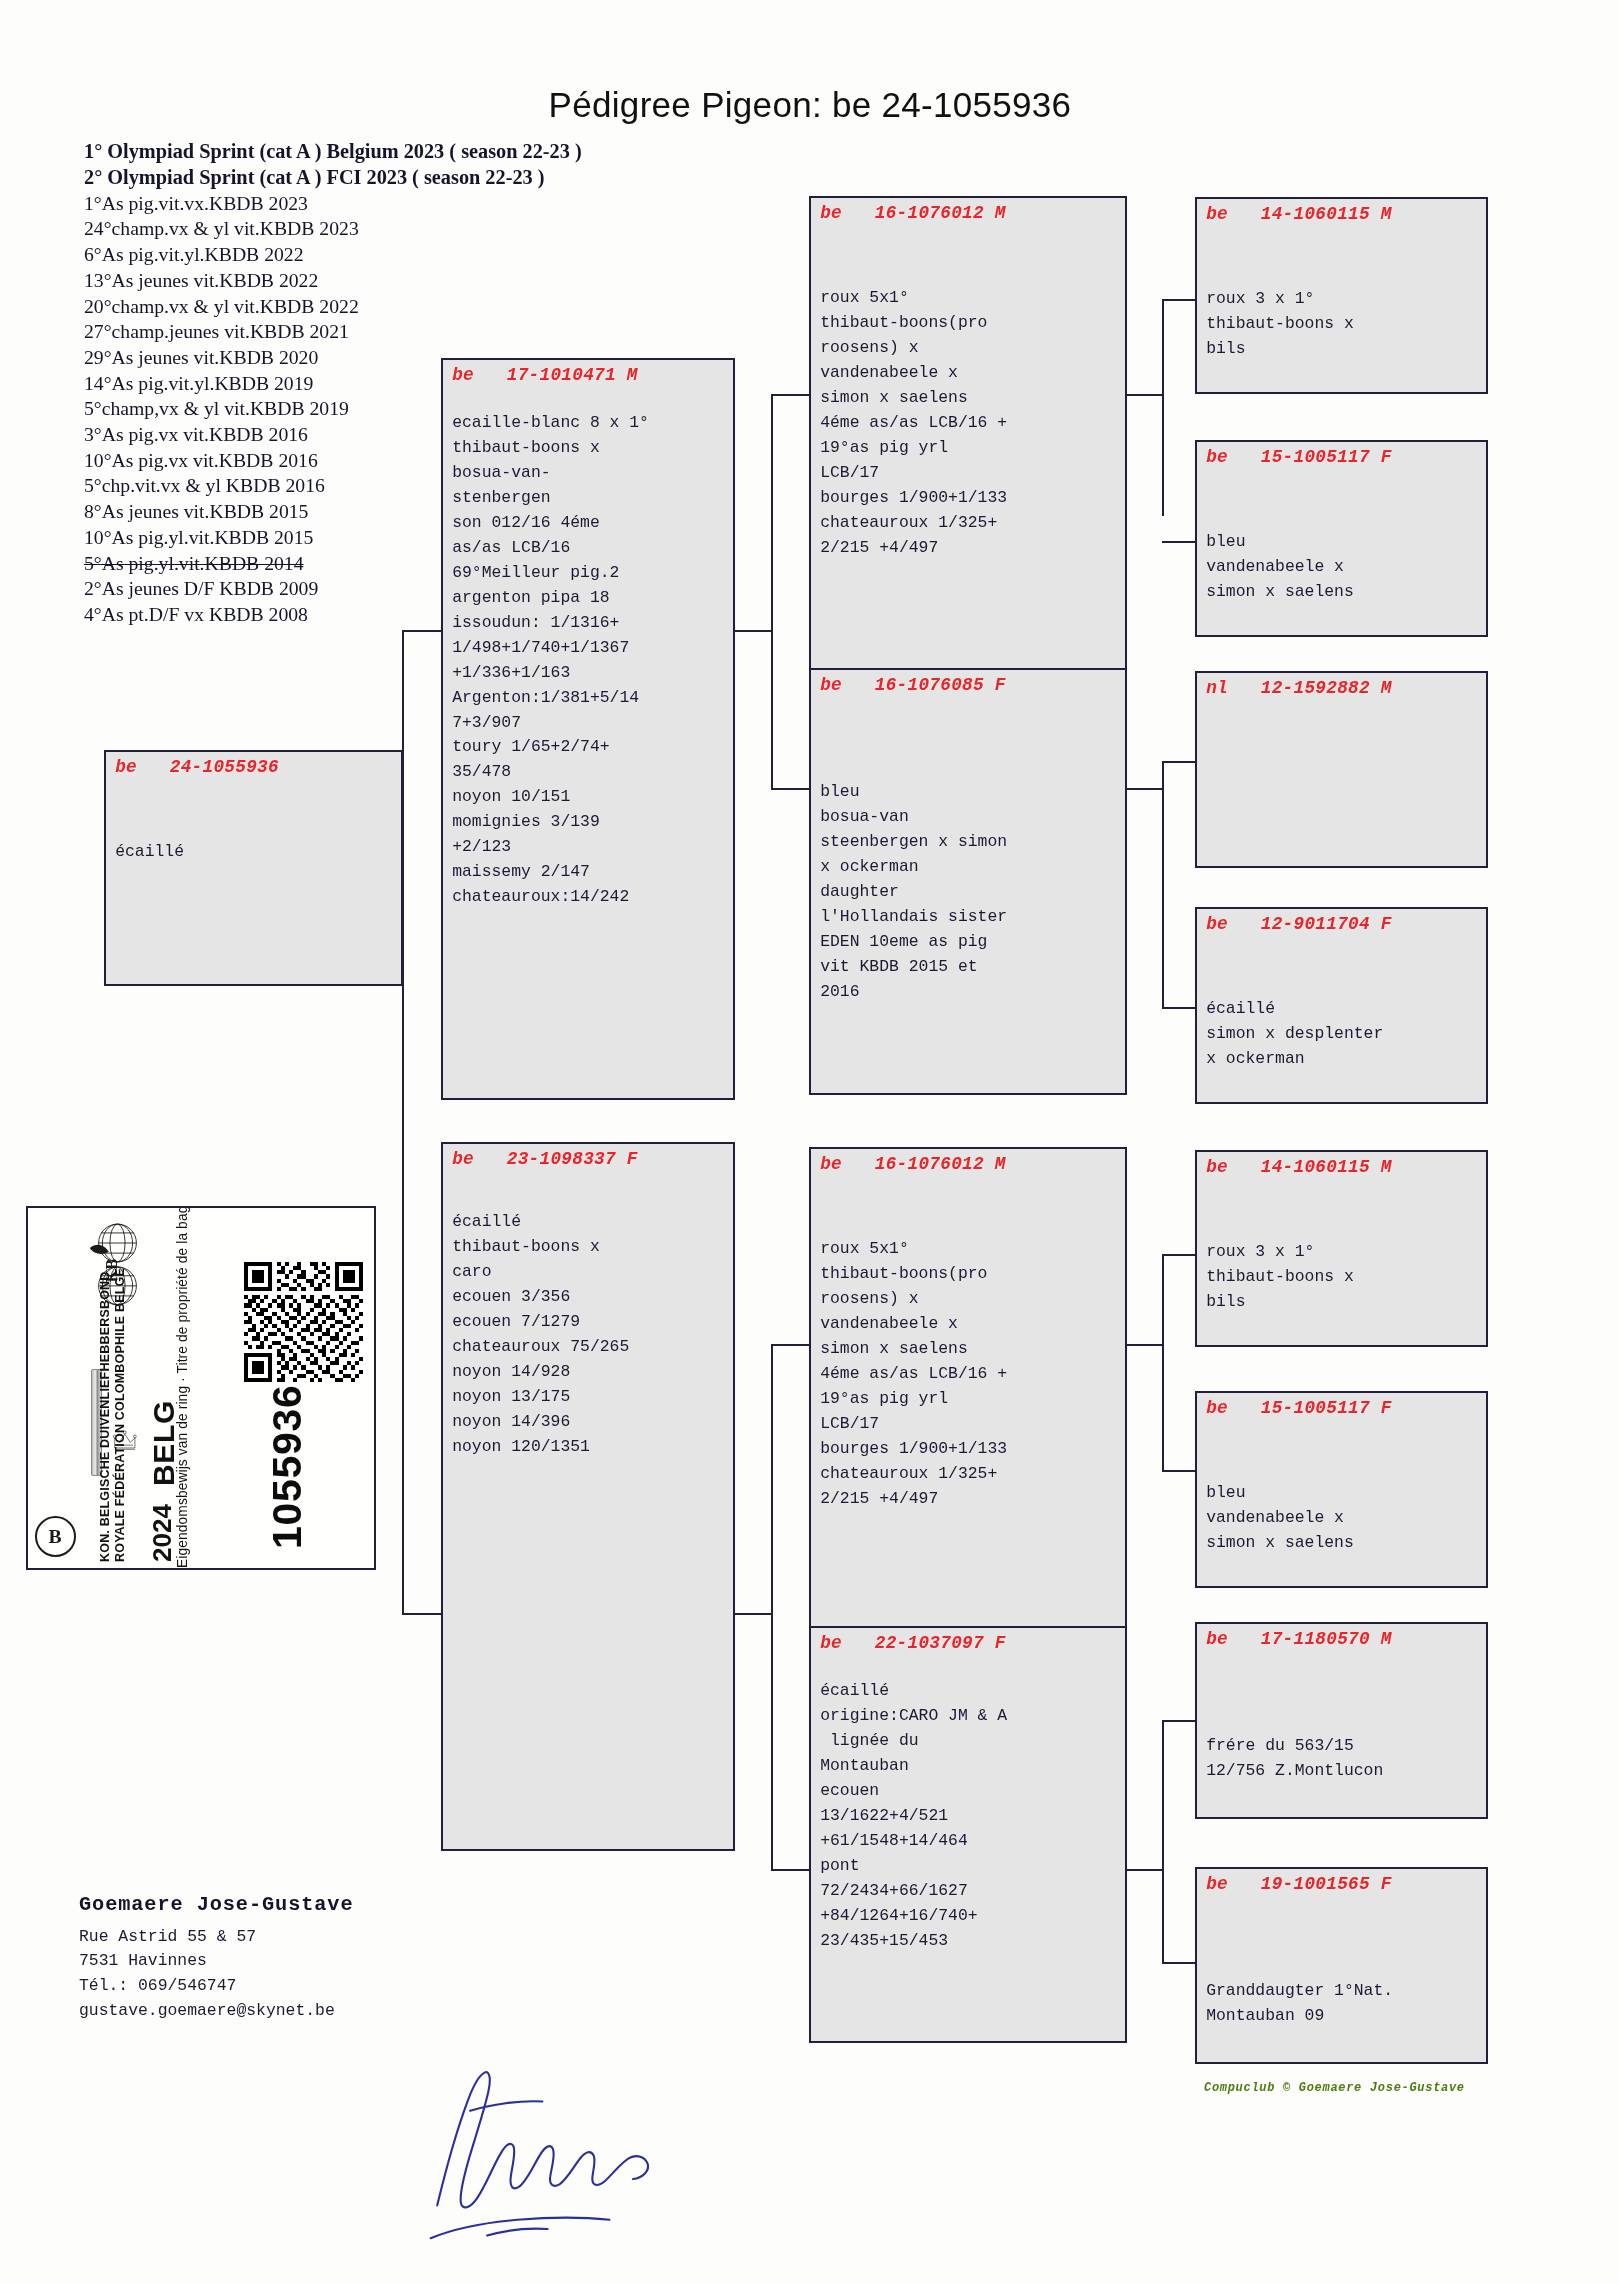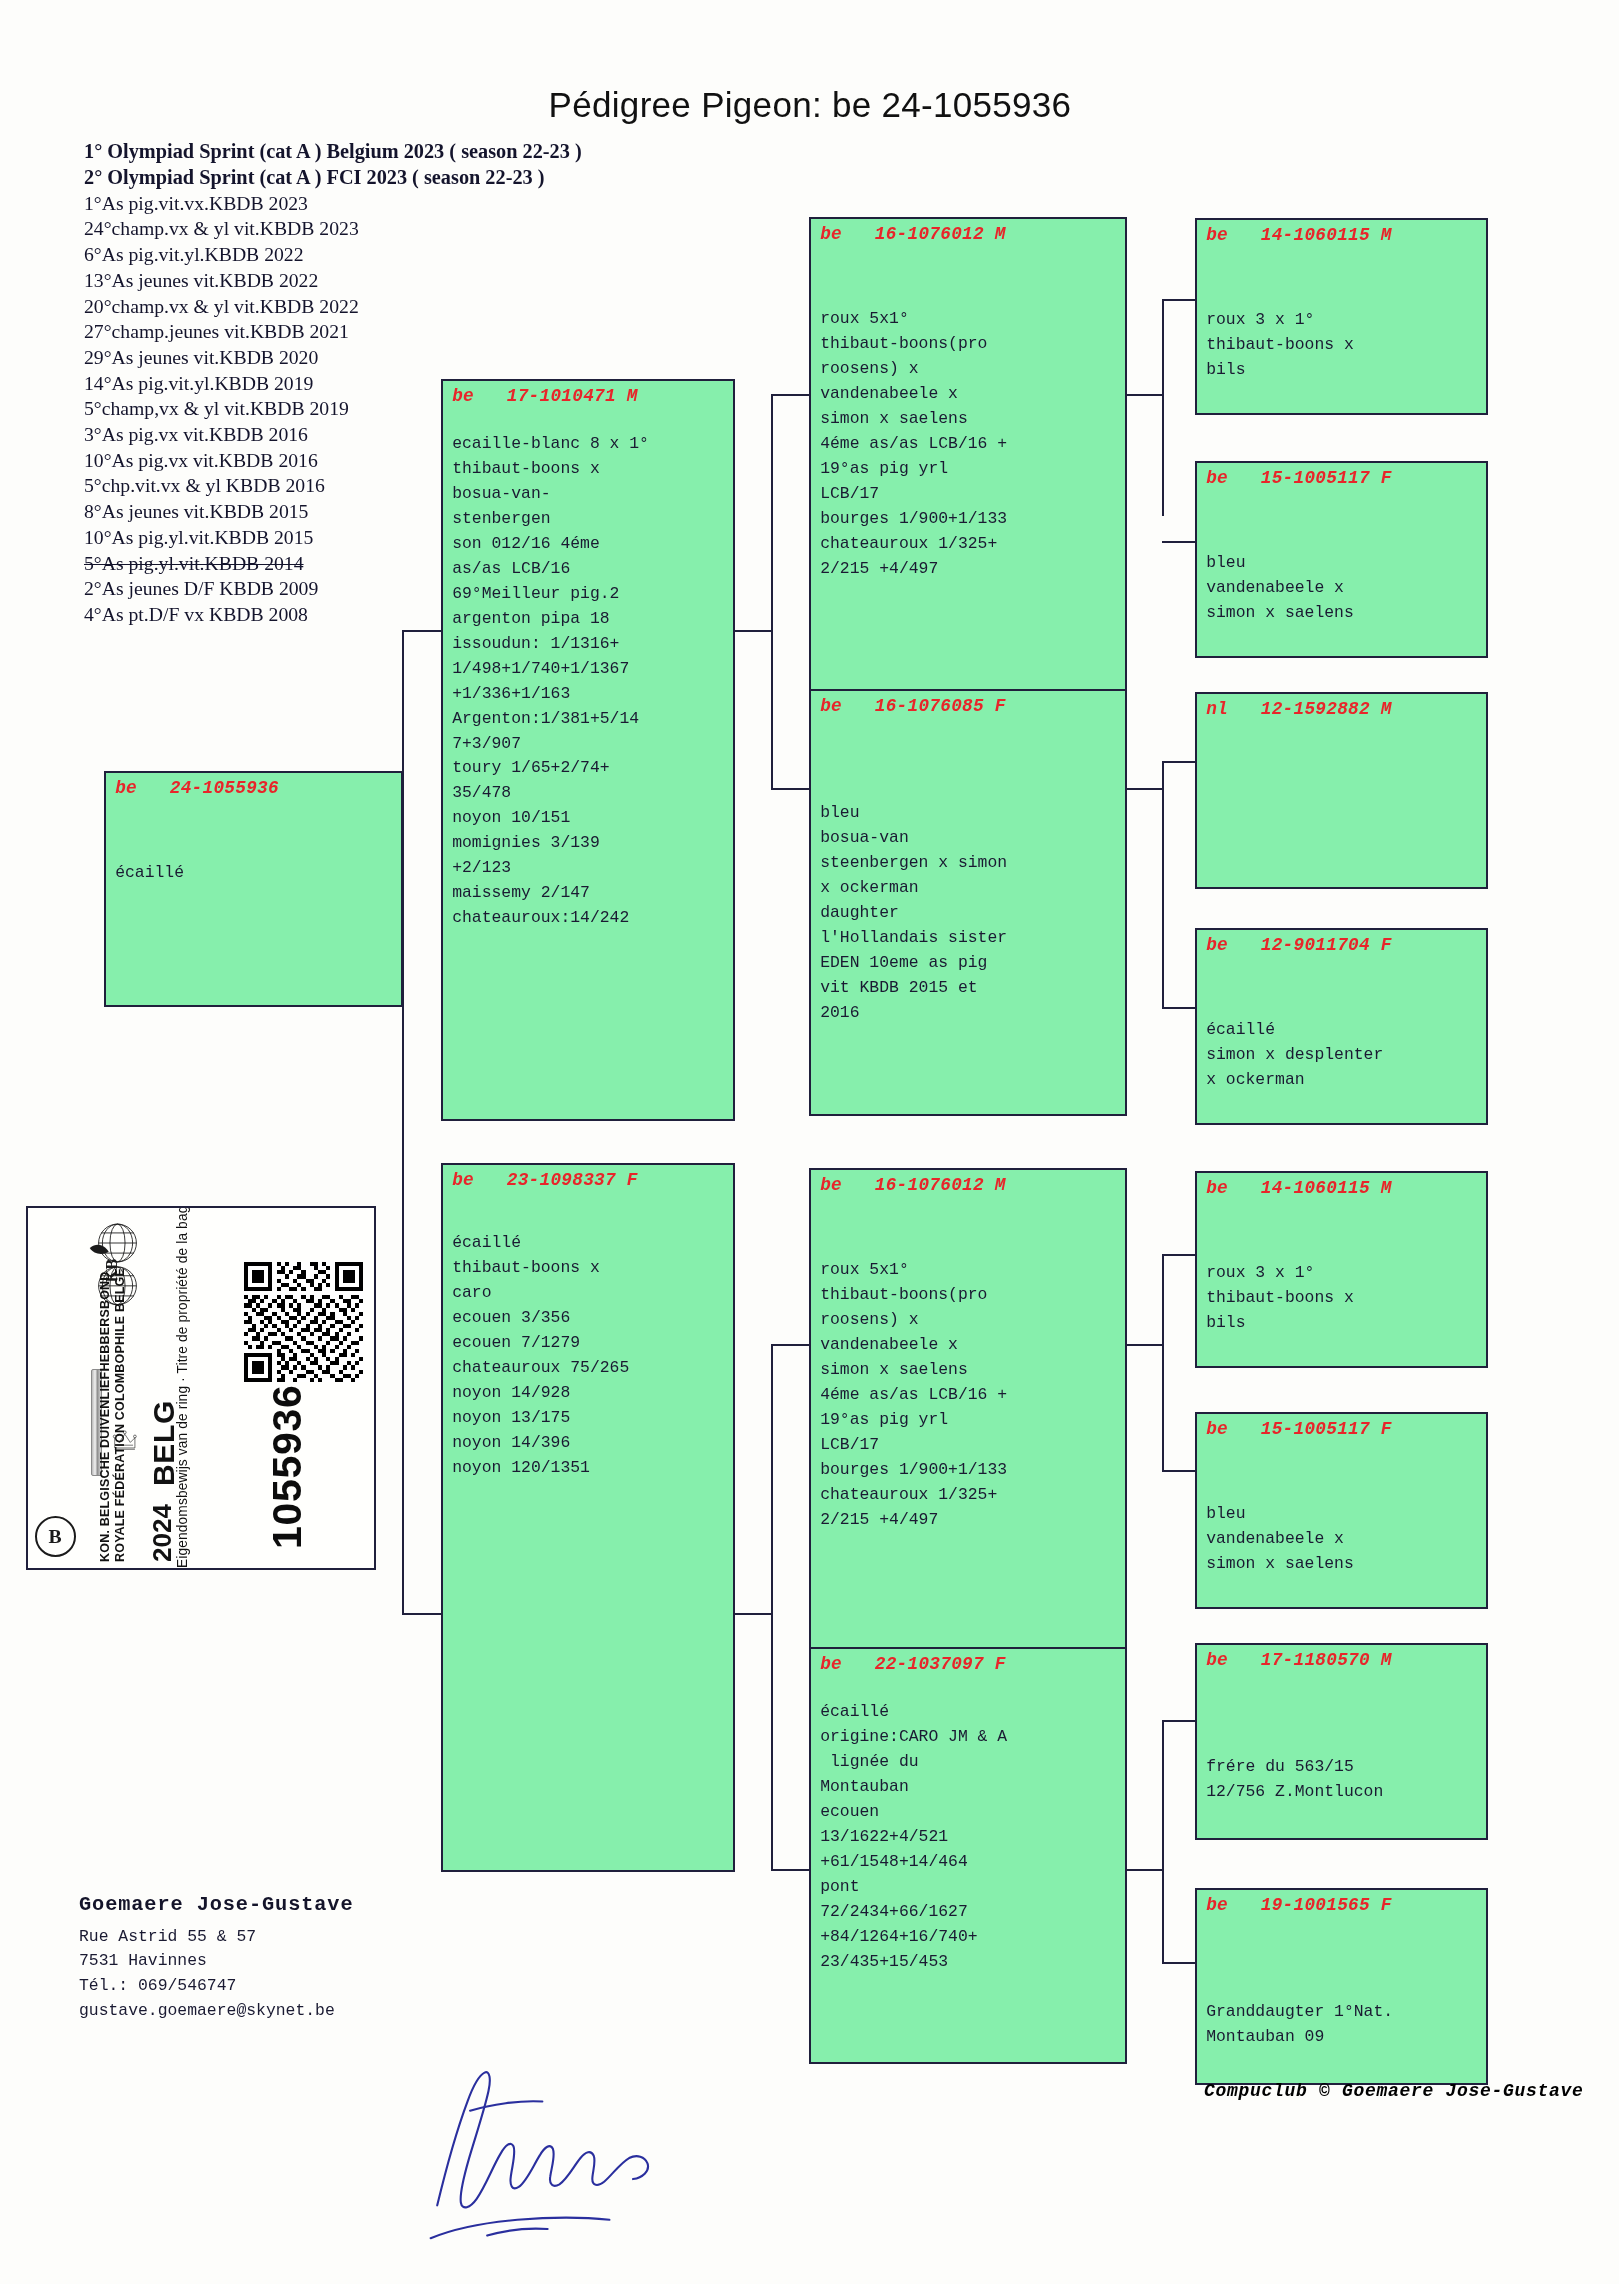--- a/index.html
+++ b/index.html
@@ -51,24 +51,23 @@
   }
   #palmares .strike {
     text-decoration: line-through;
     text-decoration-thickness: 1.3px;
   }
 
   
   .ped-box {
     position: absolute;
     border: 2px solid #20203c;
-    background: #86efac;
+    background: #e5e5e5;
     box-sizing: border-box;
     overflow: hidden;
-    margin-top: 21px;
   }
   .ped-ring {
     font-family: "Liberation Mono", monospace;
     font-weight: bold;
     font-style: italic;
     font-size: 17.7px;
     color: #e8252a;
     white-space: pre;
     padding: 5.3px 0 0 9.2px;
     letter-spacing: 0.3px;
@@ -195,24 +194,24 @@
     position: absolute;
     left: 407px; top: 2041px;
     width: 276px; height: 217px;
   }
 
   
   #footer-credit {
     position: absolute;
     left: 1204px; top: 2081px;
     font-family: "Liberation Mono", monospace;
-    font-size: 18px;
+    font-size: 12px;
     font-style: italic;
     font-weight: bold;
-    color: #000000;
+    color: #4d7c0f;
     letter-spacing: 0.7px;
     white-space: nowrap;
   }
 </style>
 </head>
 <body>
 
 <div id="page-title">Pédigree Pigeon: be  24-1055936</div>
 
 <div id="palmares">

